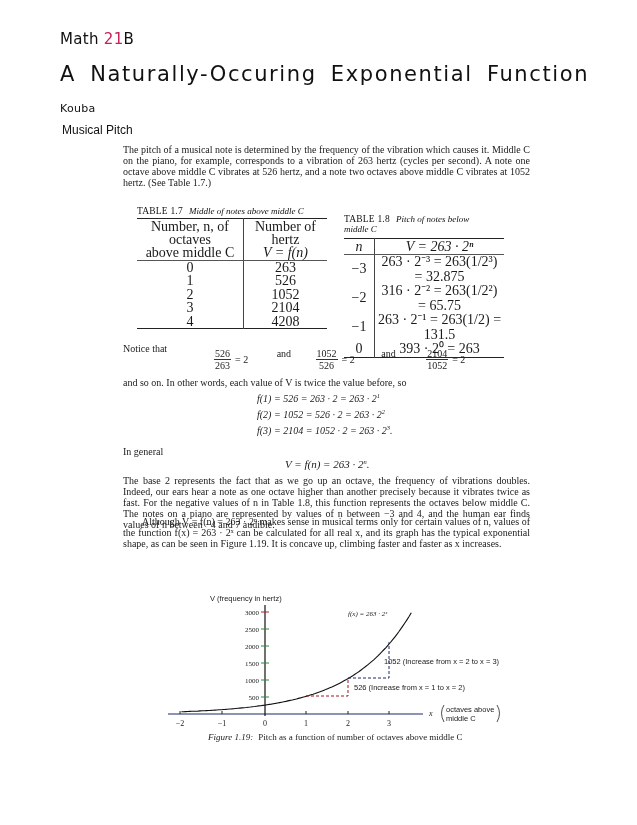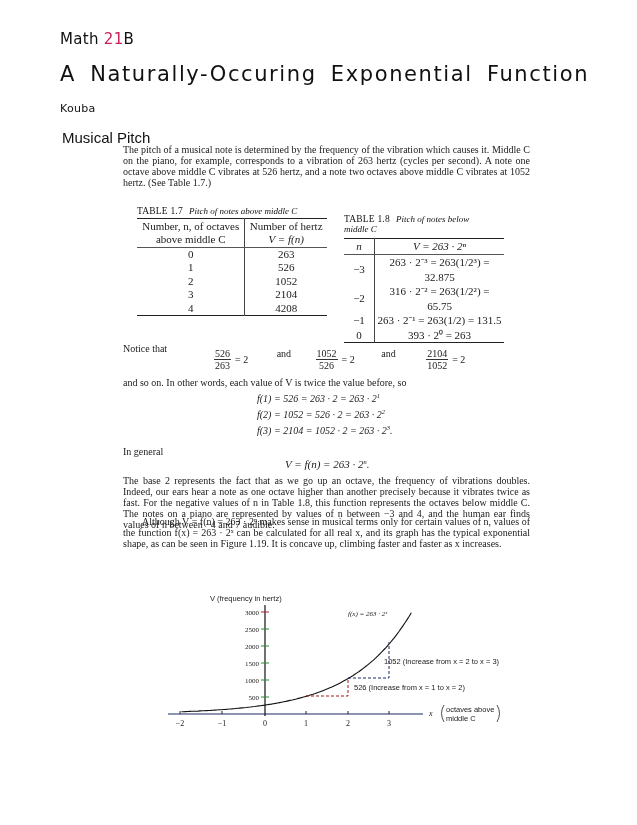--- a/index.html
+++ b/index.html
@@ -2,31 +2,31 @@
 <html><head>
 <meta charset="utf-8">
 <style>
   html, body { margin: 0; padding: 0; background: #ffffff; }
   body { width: 637px; height: 825px; position: relative; overflow: hidden; color: #1a1a1a; }
   .hand { position: absolute; font-family: "DejaVu Sans", sans-serif; color: #111; letter-spacing: 0.3px; }
   .hand .red { color: #c8205a; }
   #h-course { left: 60px; top: 30px; font-size: 15px; }
   #h-author { left: 60px; top: 58px; font-size: 11px; margin-top: 44px; }
   #h-title { left: 60px; top: 62px; font-size: 21px; letter-spacing: 1.6px; word-spacing: 6px; }
-  .section-title { position: absolute; left: 62px; top: 129px; font-family: "Liberation Sans", sans-serif; font-size: 15px; color: #111; }
+  .section-title { position: absolute; left: 62px; top: 123px; font-family: "Liberation Sans", sans-serif; font-size: 12px; color: #111; }
   .serif { font-family: Liberation Serif, serif; font-size: 10px; line-height: 11px; color: #1a1a1a; }
   .para { position: absolute; left: 123px; width: 407px; text-align: justify; margin: 0; }
   .para.indent { text-indent: 19px; }
   #p1 { top: 144px; }
   
   #t17 { position: absolute; left: 137px; top: 206px; width: 190px; }
   .tcap { font-family: "Liberation Serif", serif; font-size: 9.5px; color: #111; white-space: nowrap; }
   .tcap b { font-weight: normal; letter-spacing: 0.2px; margin-right: 6px; margin-top: 30px; }
   .tcap i { font-size: 9px; }
-  table.pt { border-collapse: collapse; width: 100%; font-family: "Liberation Serif", serif; font-size: 11px; color: #1a1a1a; margin-top: 2px; border-top: 1.6px solid #222; border-bottom: 1.6px solid #222; }
+  table.pt { border-collapse: collapse; width: 100%; font-family: "Liberation Serif", serif; font-size: 14px; color: #1a1a1a; margin-top: 2px; border-top: 1.6px solid #222; border-bottom: 1.6px solid #222; }
   table.pt th { font-weight: normal; padding: 1px 2px; line-height: 13px; border-bottom: 1px solid #555; }
   table.pt td { text-align: center; padding: 0 2px; line-height: 13.4px; }
   table.pt td.l, table.pt th.l { border-right: 1px solid #444; }
   #t18 { position: absolute; left: 344px; top: 214px; width: 160px; }
   #t18 table.pt { margin-top: 4px; }
   #t18 table.pt td { line-height: 14.5px; }
   
   .m { position: absolute; font-family: "Liberation Serif", serif; font-size: 10px; color: #1a1a1a; white-space: nowrap; }
   .frac { display: inline-block; vertical-align: middle; text-align: center; }
   .frac span { display: block; line-height: 11px; padding: 0 1px; }
@@ -47,21 +47,21 @@
 </div>
 <div class="hand" id="h-author">Kouba</div>
 <div class="hand" id="h-title">A  Naturally-Occuring  Exponential  Function</div>
 
 <div class="section-title">Musical Pitch</div>
 
 <p class="para serif" id="p1">The pitch of a musical note is determined by the frequency of the vibration which causes it. Middle C on the piano, for example, corresponds to a vibration of 263 hertz (cycles per second). A note one octave above middle C vibrates at 526 hertz, and a note two octaves above middle C vibrates at 1052 hertz. (See Table 1.7.)</p>
 
 <div id="t17">
   <div class="tcap">
-    <b>TABLE 1.7</b><i>Pitch of notes above middle C</i>
+    <b>TABLE 1.7</b><i>Middle of notes above middle C</i>
   </div>
   <table class="pt">
     <thead>
       <tr>
         <th class="l">
           <div>Number, n, of octaves</div>
           <div>above middle C</div>
         </th>
         <th>
           <div>Number of hertz</div>
@@ -209,13 +209,14 @@
     <text id="curveLabel" x="340" y="616" font-family="Liberation Serif, serif" font-size="7" font-style="italic" fill="#222">f(x) = 263 · 2ˣ</text>
     <text id="annot1052" x="376" y="664" font-family="Liberation Sans, sans-serif" font-size="7.5" fill="#222">1052 (Increase from x = 2 to x = 3)</text>
     <text id="annot526" x="346" y="690" font-family="Liberation Sans, sans-serif" font-size="7.5" fill="#222">526 (Increase from x = 1 to x = 2)</text>
 
     <text id="xvar" x="421" y="716" font-family="Liberation Serif, serif" font-size="8" font-style="italic" fill="#222">x</text>
     <path d="M436,705 Q431,713 436,722" fill="none" stroke="#222" stroke-width="0.8"></path>
     <text id="xl1" x="438" y="712" font-family="Liberation Sans, sans-serif" font-size="7.5" fill="#222">octaves above</text>
     <text id="xl2" x="438" y="721" font-family="Liberation Sans, sans-serif" font-size="7.5" fill="#222">middle C</text>
     <path d="M489,705 Q494,713 489,722" fill="none" stroke="#222" stroke-width="0.8"></path>
   </svg>
+  <div class="cap"><i>Figure 1.19:</i><span>Pitch as a function of number of octaves above middle C</span></div>
 </div>
 
 </body></html>

